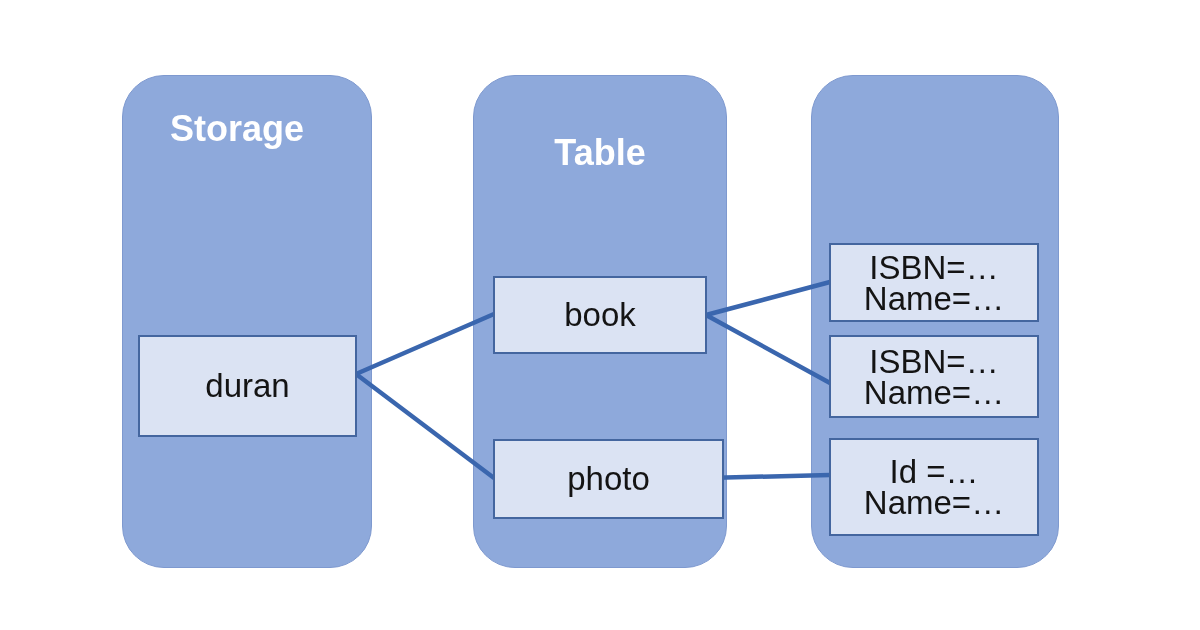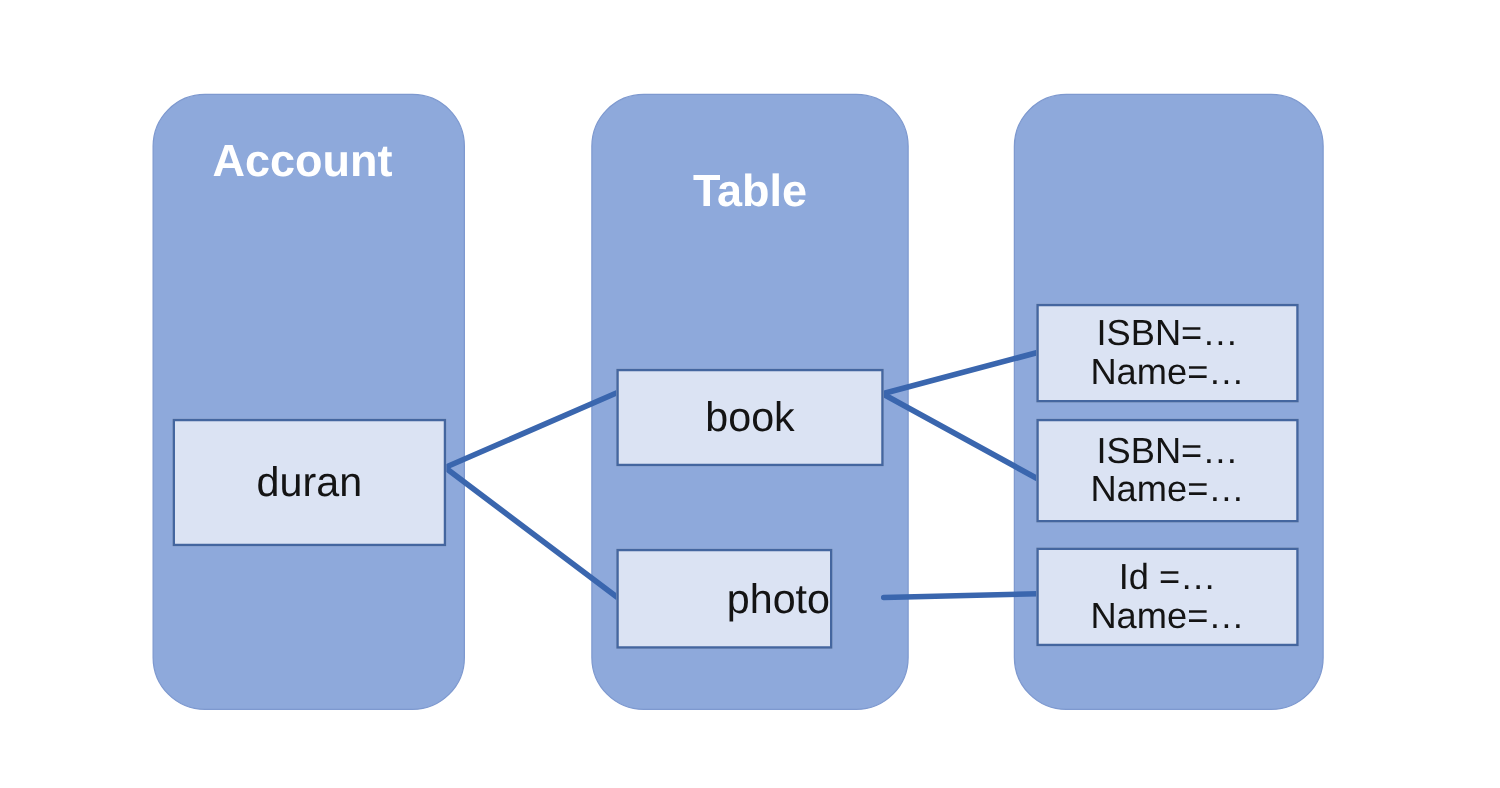--- a/index.html
+++ b/index.html
@@ -61,47 +61,47 @@
     border: 2px solid #44669F;
     box-sizing: border-box;
     display: flex;
     flex-direction: column;
     align-items: center;
     justify-content: center;
     color: #141414;
     z-index: 3;
   }
   .node-large { font-size: 33px; }
-  .node-small { font-size: 29px; line-height: 31px; }
+  .node-small { font-size: 33px; line-height: 31px; }
 
   .node-duran   { left: 138px; top: 335px; width: 219px; height: 102px; }
-  .node-book    { left: 493px; top: 276px; width: 214px; height: 78px; margin-top: 19px; }
-  .node-photo   { left: 493px; top: 439px; width: 173px; height: 80px; align-items: flex-end; }
+  .node-book    { left: 493px; top: 276px; width: 214px; height: 78px; }
+  .node-photo   { left: 493px; top: 439px; width: 231px; height: 80px; }
   .node-entity1 { left: 829px; top: 243px; width: 210px; height: 79px; }
   .node-entity2 { left: 829px; top: 335px; width: 210px; height: 83px; }
-  .node-entity3 { left: 829px; top: 438px; width: 210px; height: 79px; }
+  .node-entity3 { left: 829px; top: 438px; width: 210px; height: 98px; }
 
   .connectors {
     position: absolute;
     left: 0;
     top: 0;
     z-index: 2;
   }
 </style>
 </head>
 <body>
 
 <div class="stage">
 
   <div class="panel panel-storage"></div>
   <div class="panel panel-table"></div>
   <div class="panel panel-entity"></div>
 
   <div class="heading heading-storage">
-    <div>Account</div>
+    <div>Storage</div>
   </div>
   <div class="heading heading-table">Table</div>
 
   <svg class="connectors" width="1200" height="630" viewBox="0 0 1200 630">
     <line x1="356" y1="374" x2="494" y2="314" stroke-width="4.5" stroke-linecap="round" stroke="#3A66AE"></line>
     <line x1="356" y1="374" x2="494" y2="478" stroke-width="4.5" stroke-linecap="round" stroke="#3A66AE"></line>
     <line x1="706" y1="315" x2="830" y2="282" stroke-width="4.5" stroke-linecap="round" stroke="#3A66AE"></line>
     <line x1="706" y1="315" x2="830" y2="383" stroke-width="4.5" stroke-linecap="round" stroke="#3A66AE"></line>
     <line x1="707" y1="478" x2="830" y2="475" stroke-width="4.5" stroke-linecap="round" stroke="#3A66AE"></line>
   </svg>

